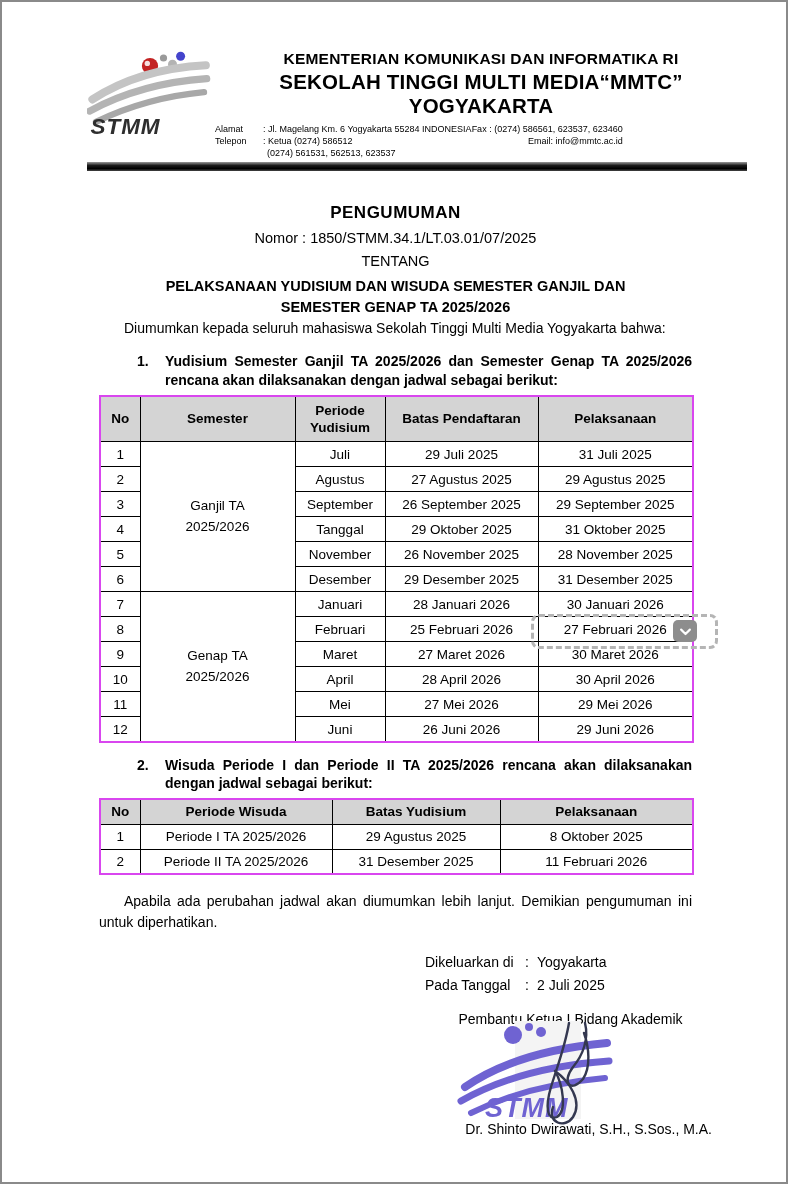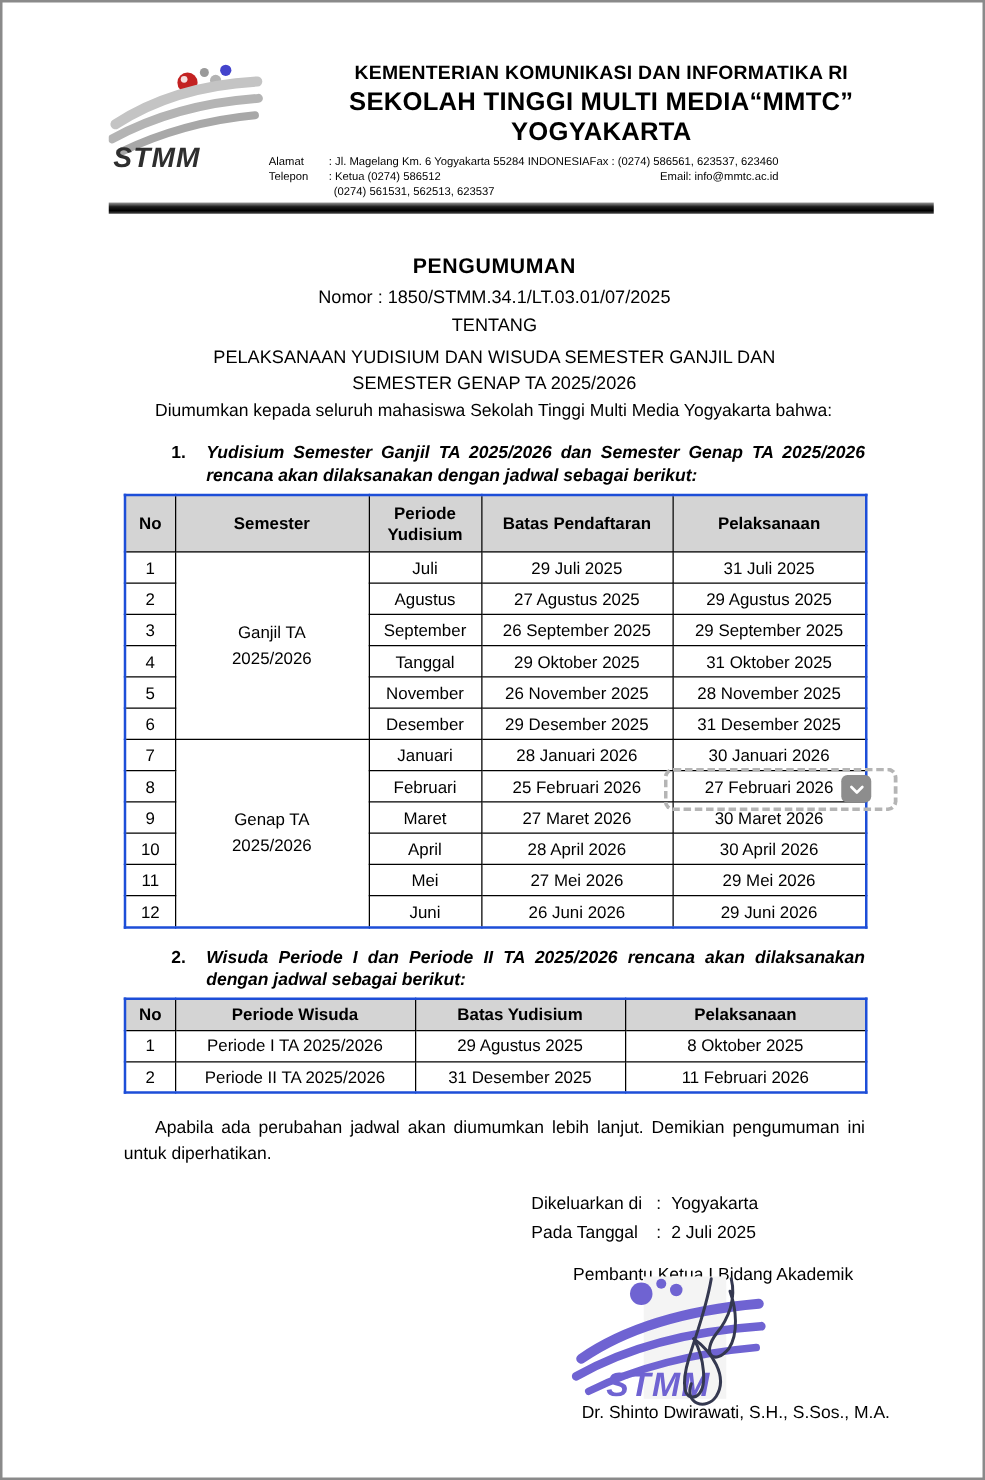--- a/index.html
+++ b/index.html
@@ -21,28 +21,28 @@
   .contact-right { text-align:right; }
   .rule-bar {
     margin:3px 43px 0 85px; width:660px; height:9px;
     background:linear-gradient(to bottom,#9a9a9a 0%,#1c1c1c 38%,#000 72%,#454545 100%);
   }
 
   
   .content { margin:0 98px 0 97px; width:593px; }
   .doc-title { text-align:center; font-weight:bold; font-size:17px; letter-spacing:.5px; margin-top:32px; }
   .doc-number, .doc-tentang { text-align:center; font-size:14.5px; margin-top:7px; }
-  .doc-subject { text-align:center; font-weight:normal; font-size:14.5px; line-height:1.45; margin-top:7px; white-space:pre-line; }
+  .doc-subject { text-align:center; font-weight:bold; font-size:14.5px; line-height:1.45; margin-top:7px; white-space:pre-line; }
   .intro { font-size:14px; line-height:1.5; text-align:justify; text-indent:25px; }
 
   .list-item { display:flex; margin-top:13px; padding-left:38px; font-size:14px; font-weight:bold; line-height:1.3; }
   .list-num { width:28px; flex:0 0 28px; }
-  .list-text { flex:1; text-align:justify;font-style:italic; }
-
-  table { border-collapse:collapse; border:2px solid #1d4ed8; width:593px; margin-top:6px;
+  .list-text { flex:1; text-align:justify; }
+
+  table { border-collapse:collapse; border:2px solid #d946ef; width:593px; margin-top:6px;
           font-size:13.5px; table-layout:fixed; }
   th, td { border:1px solid #000; text-align:center; vertical-align:middle; padding:1px 3px; }
   thead th { background:#d4d4d4; font-weight:bold; line-height:1.3; }
   .t1 thead th { height:46px; }
   .t1 tbody td { height:25px; }
   .t2 thead th { height:25px; }
   .t2 tbody td { height:25px; }
   .group-cell { white-space:pre-line; line-height:1.55; }
 
   .t1wrap { position:relative; }

